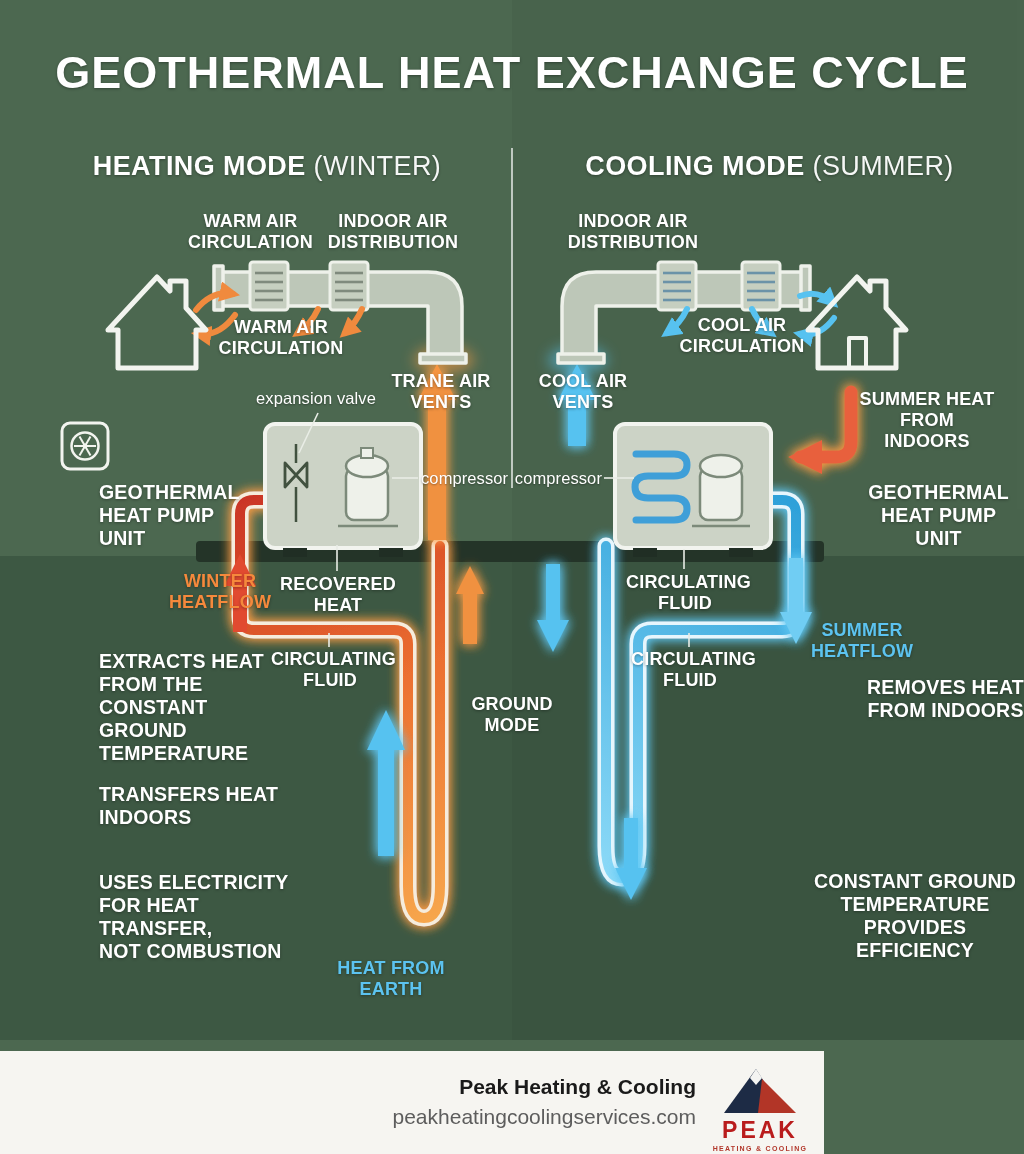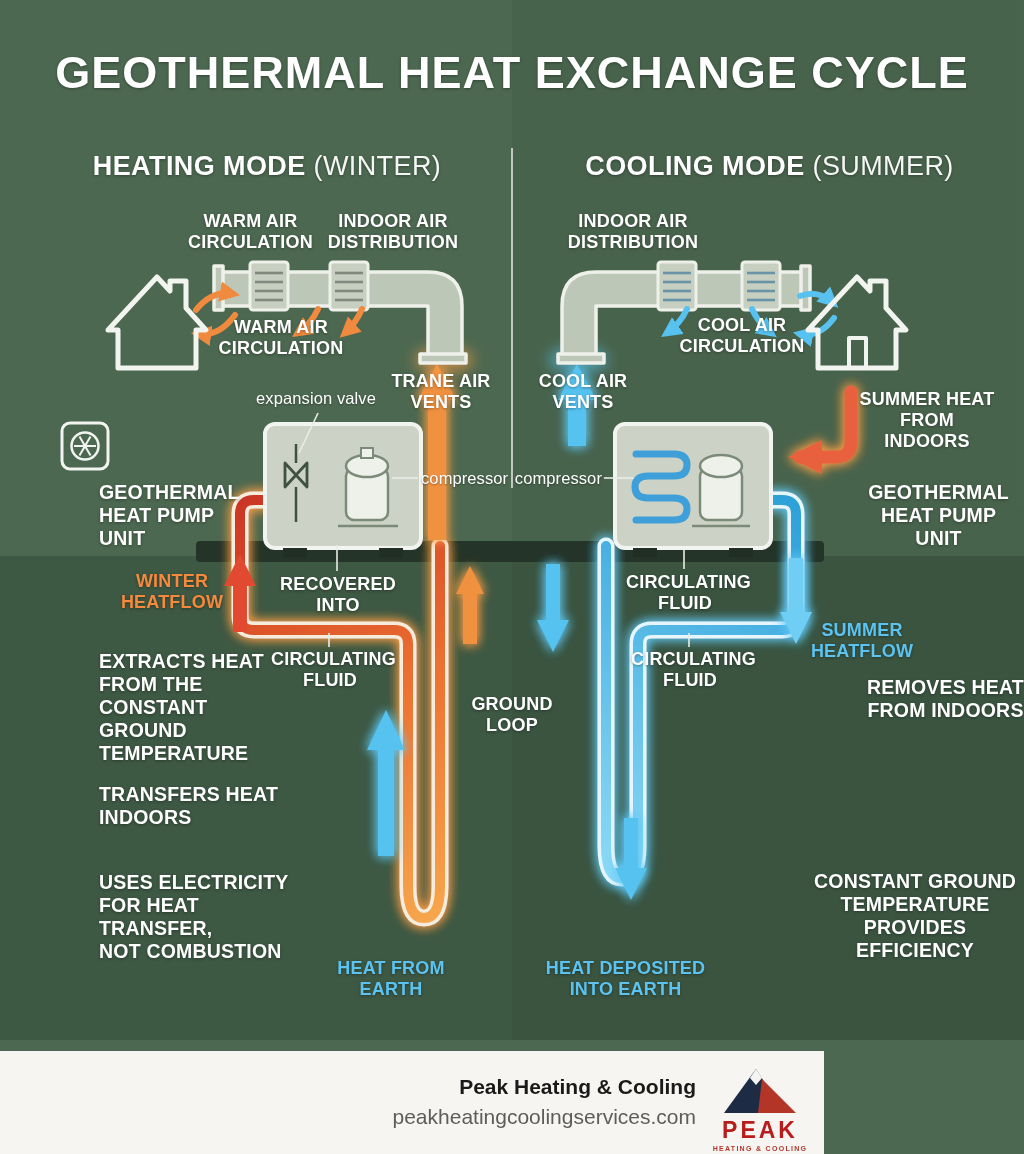--- a/index.html
+++ b/index.html
@@ -5,21 +5,21 @@
   *{box-sizing:border-box;}
   html,body{margin:0;padding:0;background:#ffffff;}
   .canvas{position:relative;width:1024px;height:1154px;background:#4c6850;overflow:hidden;font-family:"Liberation Sans",sans-serif;}
   .bg-underground{position:absolute;left:0;top:556px;width:1024px;height:484px;background:#3d5843;}
   svg.art{position:absolute;left:0;top:0;width:1024px;height:1040px;}
   .lbl{position:absolute;color:#ffffff;font-weight:700;font-size:18px;line-height:1.18;text-align:center;white-space:pre-line;letter-spacing:.2px;text-shadow:0 1px 3px rgba(0,0,0,.35);}
   .lbl-lg{font-size:19.5px;margin-left:43px;}
   .lbl-sm{font-size:16.5px;font-weight:400;letter-spacing:.1px;text-shadow:0 1px 2px rgba(0,0,0,.4);}
   .left-align{text-align:left;}
   .right-align{text-align:right;}
-  .orange{color:#f5893c;}
+  .orange{color:#f5893c;margin-left:48px;}
   .blue{color:#5cc3f0;margin-top:40px;}
   .title{font-size:45px;font-weight:800;letter-spacing:1px;}
   .heading{font-size:27px;letter-spacing:.4px;}
   .heading .hn{font-weight:400;opacity:.95;}
   .footer{position:absolute;left:0;top:1051px;width:824px;height:114px;background:#f6f5f1;}
   .company{position:absolute;right:128px;top:24px;font-size:21px;font-weight:700;color:#1a1a1a;}
   .website{position:absolute;right:128px;top:54px;font-size:21px;color:#5d5d5d;}
   .logo{position:absolute;right:12px;top:8px;width:104px;text-align:center;}
   .logo-text{font-size:23px;font-weight:800;color:#b91c1c;letter-spacing:3px;line-height:1;}
   .logo-sub{font-size:7px;font-weight:700;color:#b2372b;letter-spacing:1.3px;margin-top:3px;}
@@ -227,37 +227,37 @@
   <div class="lbl" style="left:382px;top:371px;width:118px">TRANE AIR
 VENTS</div>
   <div class="lbl lbl-sm" style="left:250px;top:389px;width:132px">expansion valve</div>
   <div class="lbl lbl-sm left-align" style="left:421px;top:469px;width:100px">compressor</div>
   <div class="lbl lbl-lg left-align" style="left:56px;top:481px;width:150px">GEOTHERMAL
 HEAT PUMP
 UNIT</div>
   <div class="lbl orange" style="left:116px;top:571px;width:112px">WINTER
 HEATFLOW</div>
   <div class="lbl" style="left:279px;top:574px;width:118px">RECOVERED
-INTO</div>
+HEAT</div>
   <div class="lbl" style="left:271px;top:649px;width:118px">CIRCULATING
 FLUID</div>
   <div class="lbl lbl-lg left-align" style="left:56px;top:650px;width:185px">EXTRACTS HEAT
 FROM THE
 CONSTANT GROUND
 TEMPERATURE</div>
   <div class="lbl lbl-lg left-align" style="left:56px;top:783px;width:185px">TRANSFERS HEAT
 INDOORS</div>
   <div class="lbl blue" style="left:327px;top:918px;width:128px">HEAT FROM
 EARTH</div>
   <div class="lbl lbl-lg left-align" style="left:56px;top:871px;width:195px">USES ELECTRICITY
 FOR HEAT TRANSFER,
 NOT COMBUSTION</div>
 
   <div class="lbl" style="left:458px;top:694px;width:108px">GROUND
-LOOP</div>
+MODE</div>
 
   <div class="lbl" style="left:562px;top:211px;width:142px">INDOOR AIR
 DISTRIBUTION</div>
   <div class="lbl" style="left:676px;top:315px;width:132px">COOL AIR
 CIRCULATION</div>
   <div class="lbl" style="left:527px;top:371px;width:112px">COOL AIR
 VENTS</div>
   <div class="lbl" style="left:856px;top:389px;width:142px">SUMMER HEAT
 FROM INDOORS</div>
   <div class="lbl lbl-sm right-align" style="left:507px;top:469px;width:95px">compressor</div>
@@ -268,22 +268,20 @@
 FLUID</div>
   <div class="lbl blue" style="left:803px;top:580px;width:118px">SUMMER
 HEATFLOW</div>
   <div class="lbl" style="left:631px;top:649px;width:118px">CIRCULATING
 FLUID</div>
   <div class="lbl lbl-lg" style="left:810px;top:676px;width:185px">REMOVES HEAT
 FROM INDOORS</div>
   <div class="lbl lbl-lg" style="left:762px;top:870px;width:220px">CONSTANT GROUND
 TEMPERATURE
 PROVIDES EFFICIENCY</div>
-  <div class="lbl blue" style="left:543px;top:918px;width:165px">HEAT DEPOSITED
-INTO EARTH</div>
 
   <div class="footer">
     <div class="company">Peak Heating &amp; Cooling</div>
     <div class="website">peakheatingcoolingservices.com</div>
     <div class="logo">
       <svg width="100" height="56" viewBox="0 0 100 56">
         <polygon points="14,54 46,10 74,54" fill="#1d2b45"></polygon>
         <polygon points="52,20 86,54 48,54" fill="#b23527"></polygon>
         <polygon points="40,19 46,10 52,19 46,26" fill="#f4f4f2"></polygon>
       </svg>

